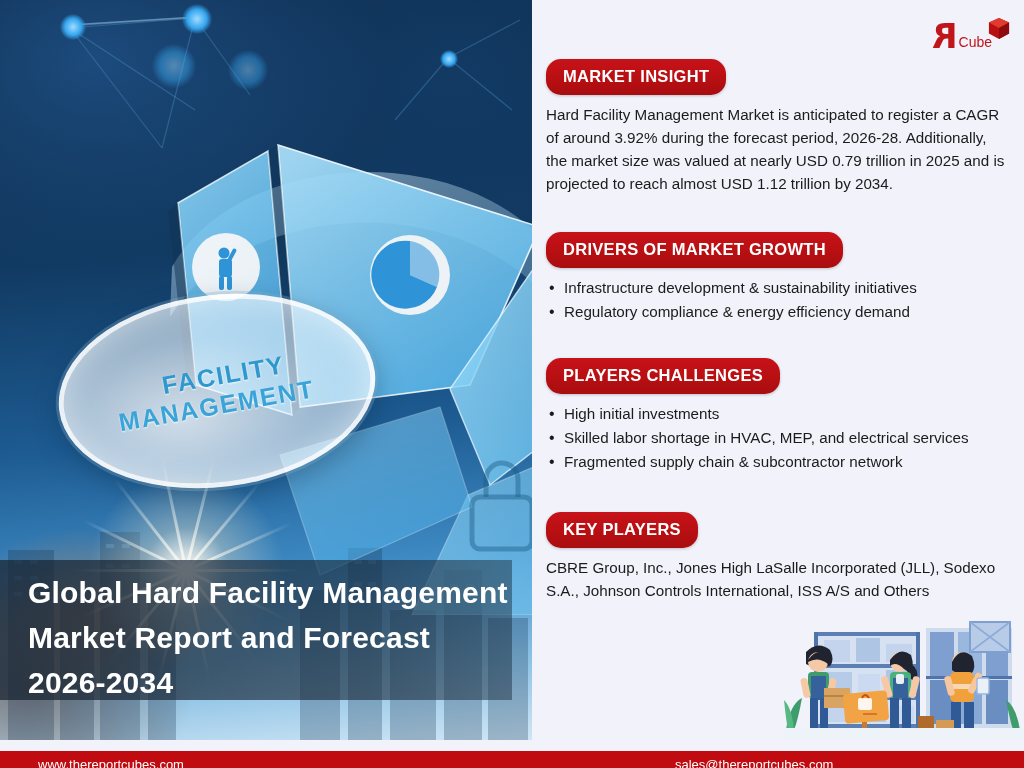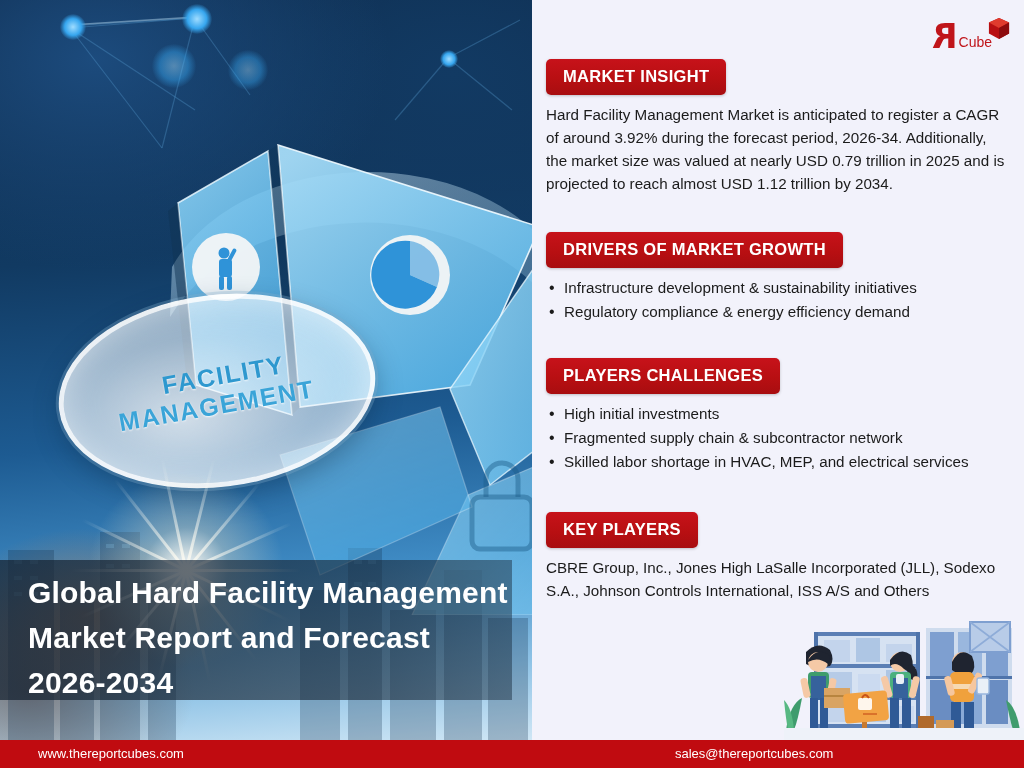--- a/index.html
+++ b/index.html
@@ -103,21 +103,21 @@
     transform: scaleX(-1); line-height: .9; font-family: "DejaVu Sans", sans-serif;
   }
   #logo .cube-word { font-size: 14px; color: #c0151a; line-height: 1; padding-bottom: 3px; margin-left: 1px; }
   #logo .cube-ico { position: relative; width: 22px; height: 24px; margin-left: -4px; margin-bottom: 12px; }
 
   .section { position: absolute; left: 14px; width: 470px; }
   .pill {
     display: inline-block;
     background: linear-gradient(180deg,#c7121a 0%, #b80f12 55%, #a80d10 100%);
     color: #fff; font-weight: 700; font-size: 16.5px; letter-spacing: .3px;
-    padding: 8px 17px 9px 17px; border-radius: 5px;
+    padding: 8px 17px 9px 17px; border-radius: 15px;
     box-shadow: 0 1px 3px rgba(0,0,0,.22);
   }
   .body-text {
     margin-top: 8px; font-size: 15.2px; line-height: 1.52; color: #1b1b1b;
     width: 460px;
   }
   ul.blist { margin-top: 9px; list-style: none; }
   ul.blist li {
     position: relative; padding-left: 18px; margin-bottom: 1px;
     font-size: 15.2px; line-height: 1.5; color: #1b1b1b; width: 452px;
@@ -125,21 +125,21 @@
   ul.blist li::before {
     content: "•"; position: absolute; left: 3px; top: -1px;
     font-size: 16px; color: #1b1b1b;
   }
 
   
   #illus { position: absolute; left: 252px; top: 618px; width: 240px; height: 122px; overflow: hidden; }
 
   
   #footer {
-    position: absolute; left: 0; bottom: 0; width: 1024px; height: 28px;
+    position: absolute; left: 0; bottom: 0; width: 1024px; height: 17px;
     background: #C00B10;
   }
   #footer .f-left { position: absolute; left: 38px; top: 6px; color: #fff; font-size: 13px; }
   #footer .f-right { position: absolute; left: 640px; top: 6px; color: #fff; font-size: 13px; margin-left: 35px; }
 </style>
 </head>
 <body>
 
 <div id="page">
 
@@ -289,37 +289,37 @@
         <svg viewBox="0 0 24 26" width="22" height="26">
           <polygon points="12,1 23,6 23,18 12,24 1,18 1,6" fill="#b80f12"></polygon>
           <polygon points="12,1 23,6 12,12 1,6" fill="#e03b2e"></polygon>
           <polygon points="12,12 23,6 23,18 12,24" fill="#8d0b0e"></polygon>
         </svg>
       </span>
     </div>
 
     <div class="section" style="top:59px;">
       <span class="pill">MARKET INSIGHT</span>
-      <p class="body-text">Hard Facility Management Market is anticipated to register a CAGR of around 3.92% during the forecast period, 2026-34. Additionally, the market size was valued at nearly USD 0.79 trillion in 2025 and is projected to reach almost USD 1.12 trillion by 2034.</p>
+      <p class="body-text">Hard Facility Management Market is anticipated to register a CAGR of around 3.92% during the forecast period, 2026-28. Additionally, the market size was valued at nearly USD 0.79 trillion in 2025 and is projected to reach almost USD 1.12 trillion by 2034.</p>
     </div>
 
     <div class="section" style="top:232px;">
       <span class="pill">DRIVERS OF MARKET GROWTH</span>
       <ul class="blist">
         <li>Infrastructure development &amp; sustainability initiatives</li>
         <li>Regulatory compliance &amp; energy efficiency demand</li>
       </ul>
     </div>
 
     <div class="section" style="top:358px;">
       <span class="pill">PLAYERS CHALLENGES</span>
       <ul class="blist">
         <li>High initial investments</li>
+        <li>Skilled labor shortage in HVAC, MEP, and electrical services</li>
         <li>Fragmented supply chain &amp; subcontractor network</li>
-        <li>Skilled labor shortage in HVAC, MEP, and electrical services</li>
       </ul>
     </div>
 
     <div class="section" style="top:512px;">
       <span class="pill">KEY PLAYERS</span>
       <p class="body-text">CBRE Group, Inc., Jones High LaSalle Incorporated (JLL), Sodexo S.A., Johnson Controls International, ISS A/S and Others</p>
     </div>
 
     <div id="illus">
       <svg viewBox="0 0 240 122" width="240" height="122">

